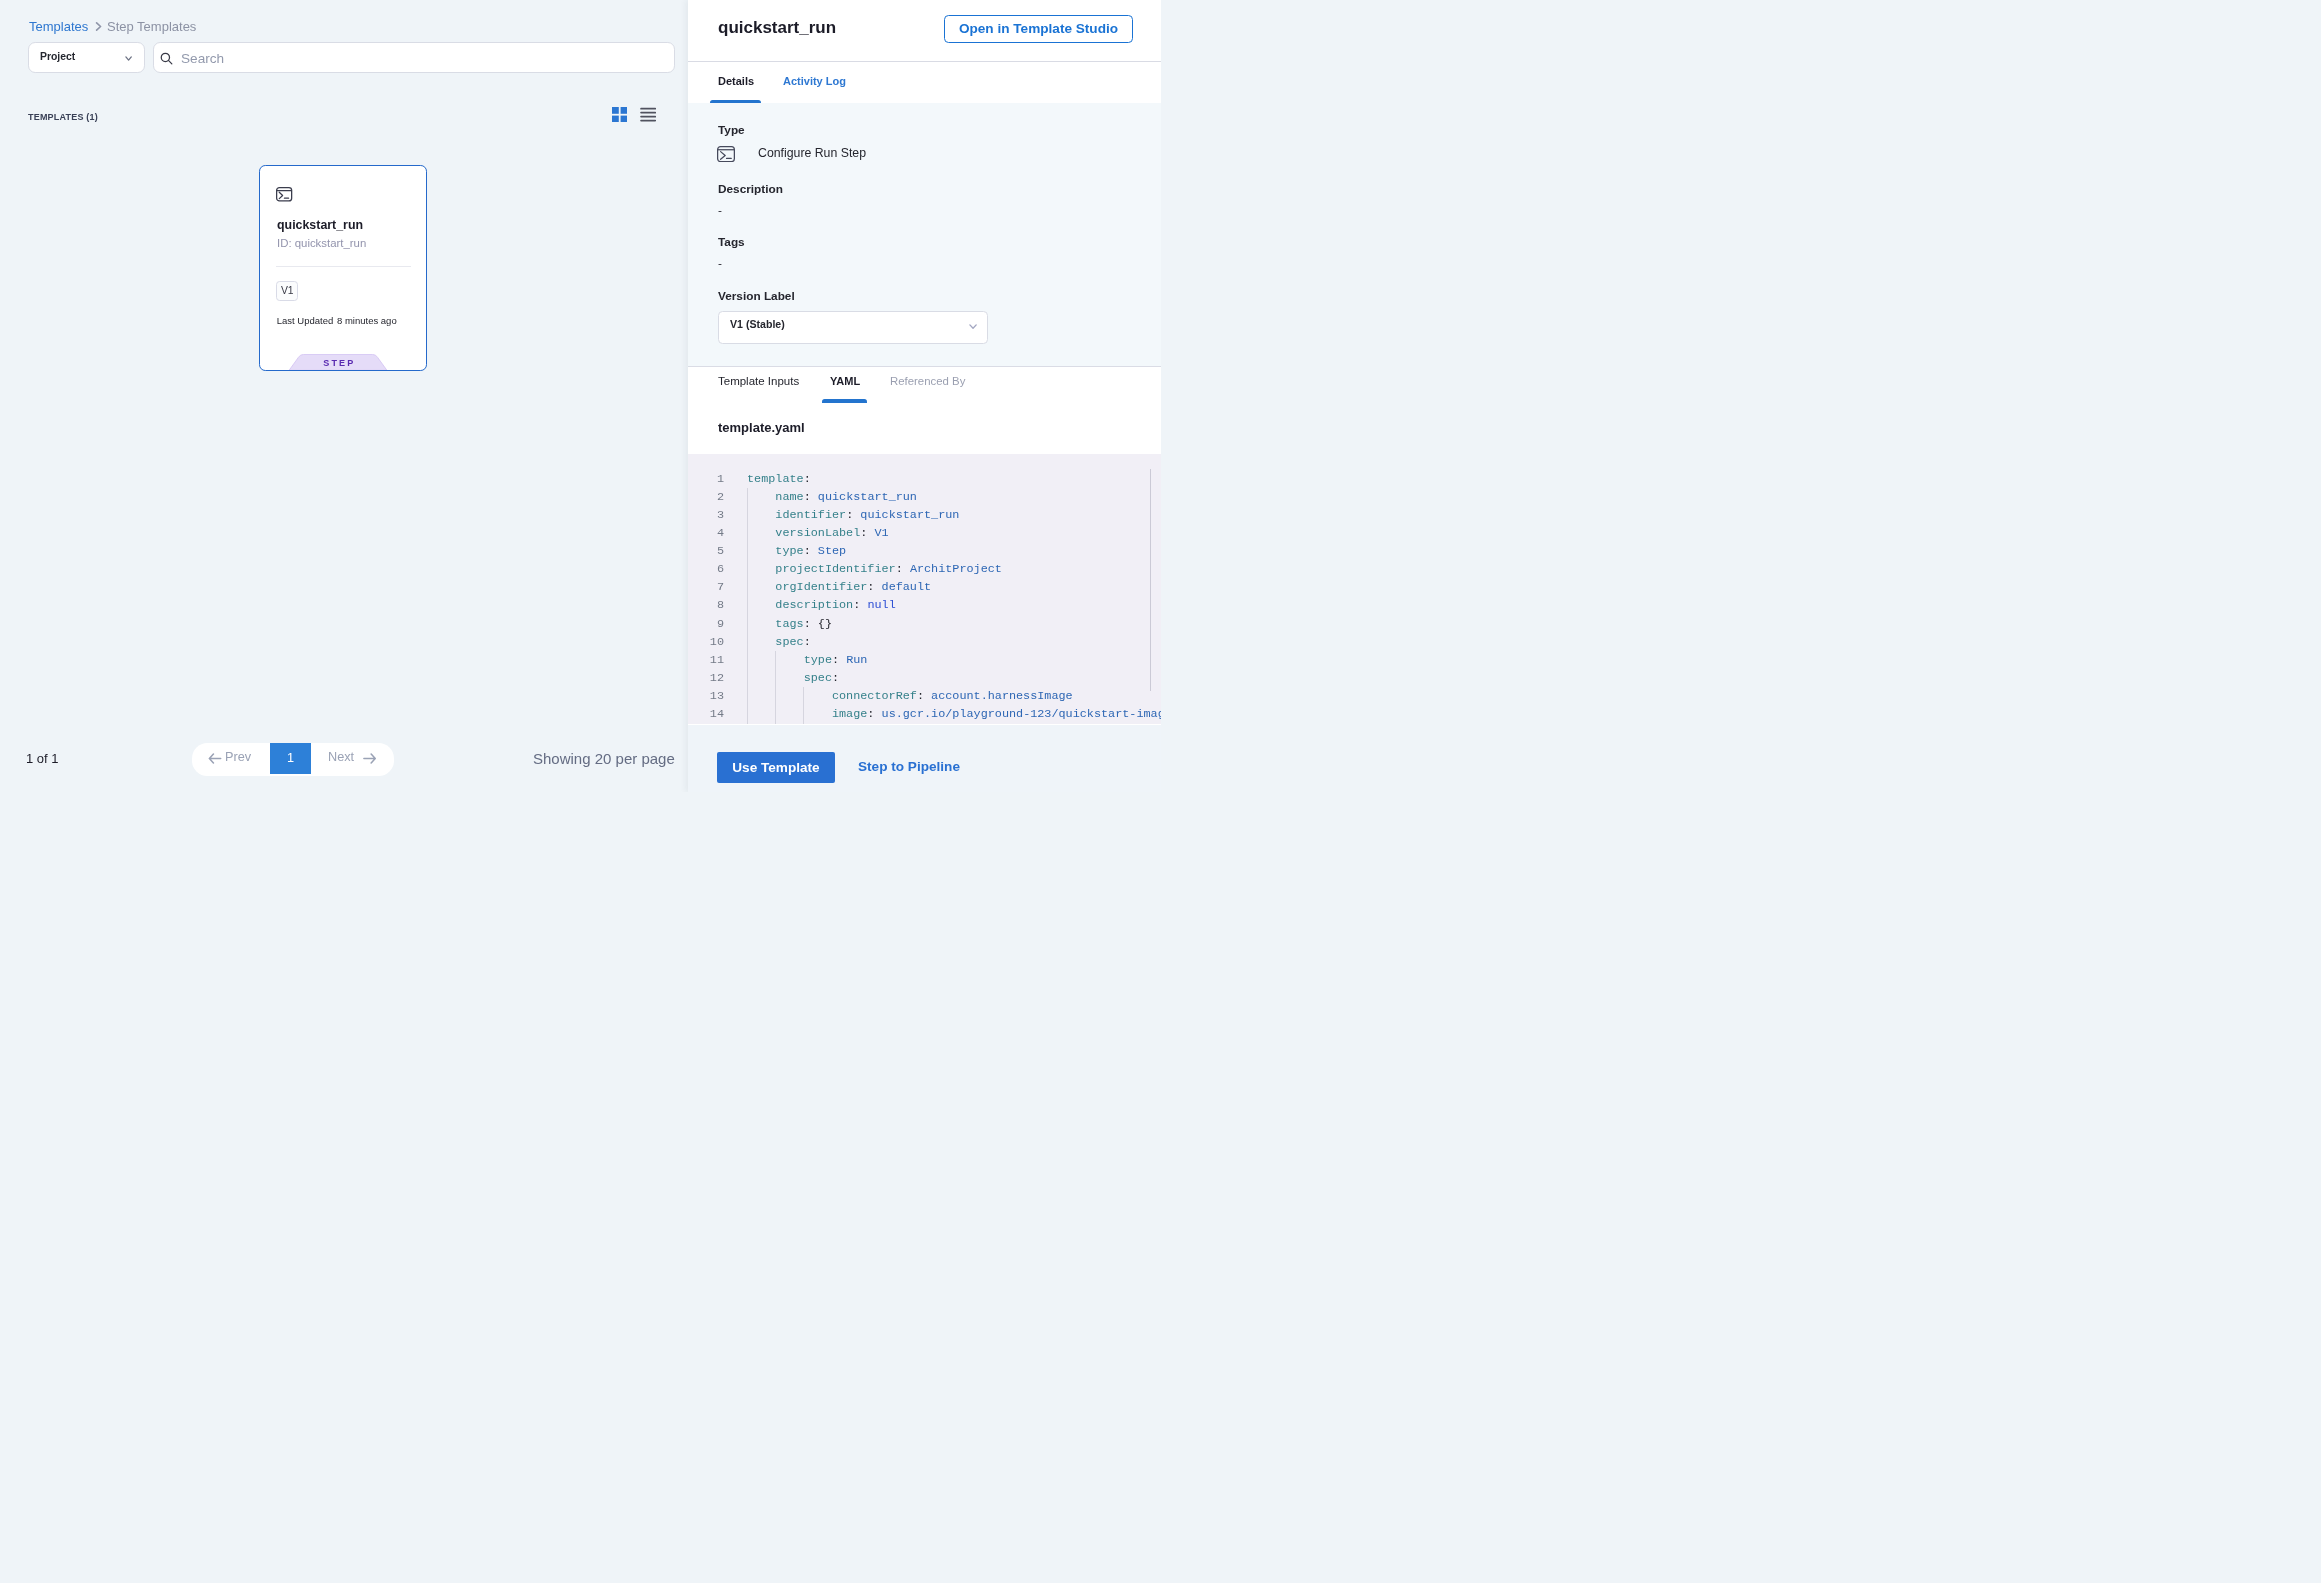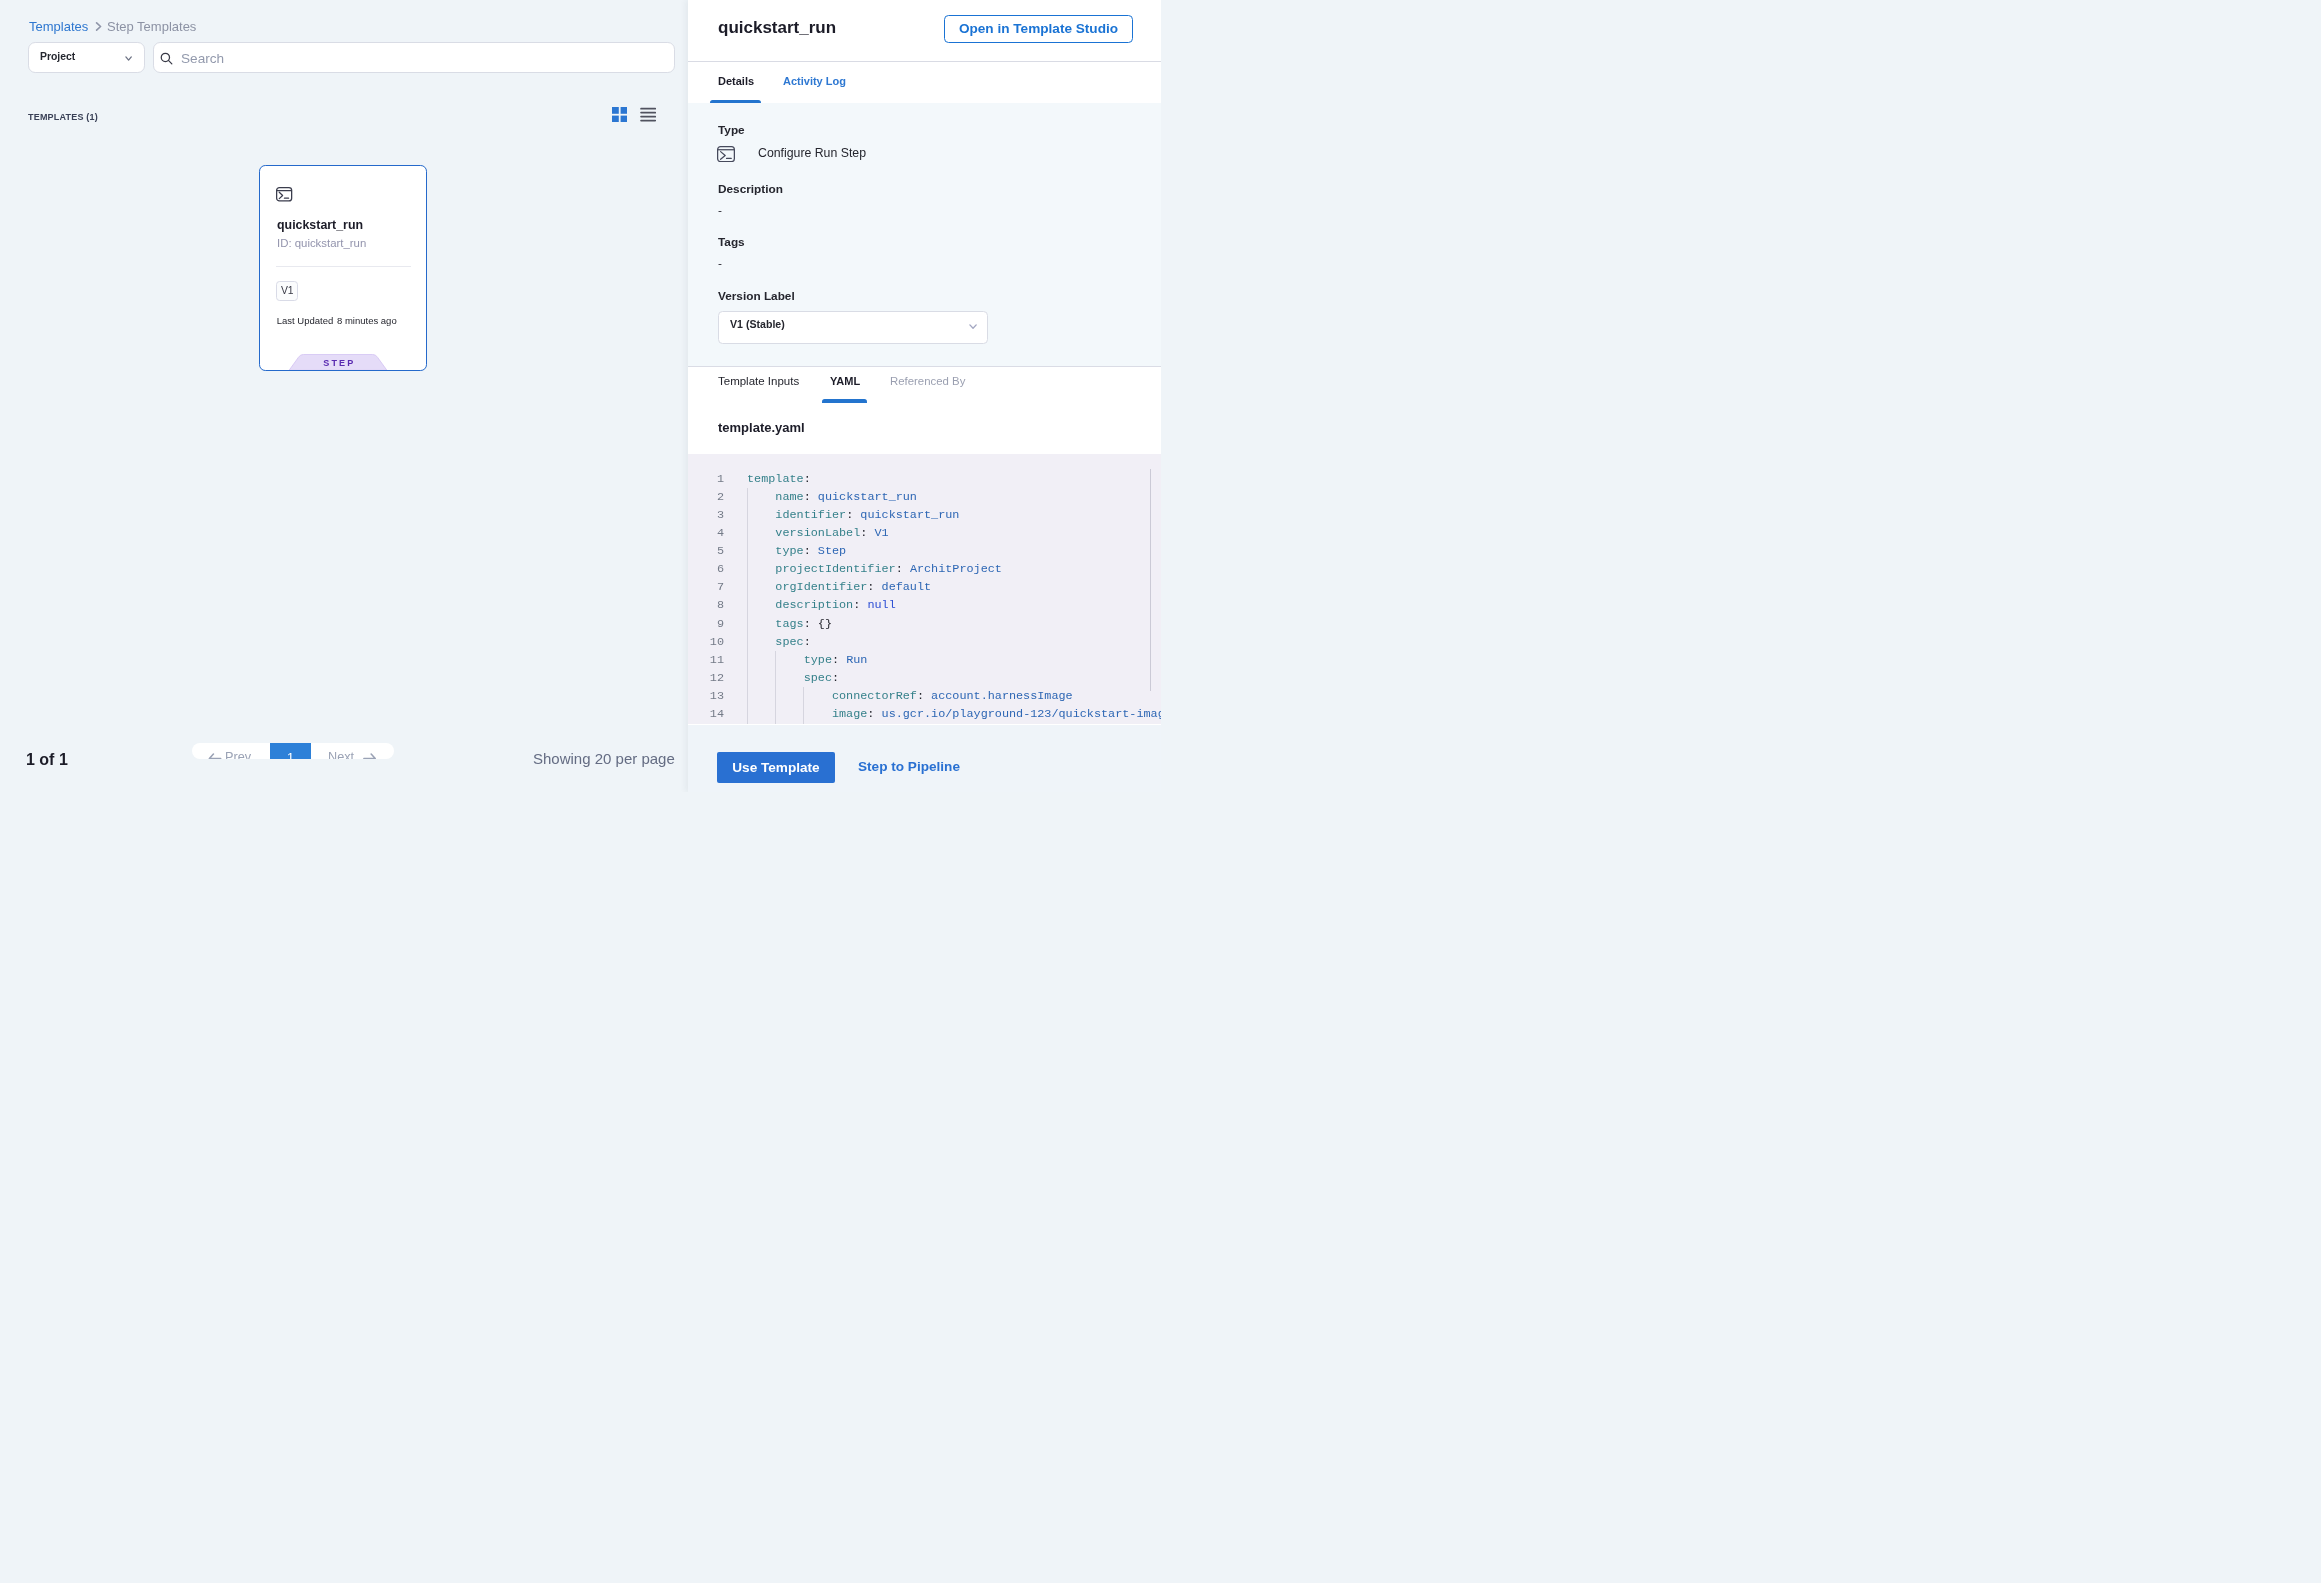--- a/index.html
+++ b/index.html
@@ -63,22 +63,22 @@
     <div class="abs" style="left:77px;top:149px;font-size:9.5px;color:#25262e;">8 minutes ago</div>
 
     <div class="abs" style="left:29px;bottom:0;width:98px;height:16.3px;">
       <svg width="98" height="16.3" viewBox="0 0 108 18">
         <path d="M0 18 L10.2 3.8 Q12.2 0.5 15.8 0.5 L92.2 0.5 Q95.8 0.5 97.8 3.8 L108 18 Z" fill="#e5dcf8" stroke="#d5c5f3" stroke-width="1"></path>
         <text x="55.5" y="13.5" text-anchor="middle" font-family="Liberation Sans, sans-serif" font-size="10" font-weight="700" letter-spacing="2.4" fill="#592ab0">STEP</text>
       </svg>
     </div>
   </div>
 
-  <div class="abs" style="left:26px;top:751px;font-size:16px;font-weight:700;color:#1c1c28;">1 of 1</div>
-  <div class="abs" style="left:192px;top:743px;width:202px;height:16px;background:#fff;border-radius:15.4px;overflow:hidden;">
+  <div class="abs" style="left:26px;top:751px;font-size:13px;font-weight:400;color:#1c1c28;">1 of 1</div>
+  <div class="abs" style="left:192px;top:743px;width:202px;height:33px;background:#fff;border-radius:15.4px;overflow:hidden;">
     <svg class="abs" style="left:16.3px;top:10px;" width="13.6" height="11" viewBox="0 0 15 12">
         <path d="M6 1 L1.5 6 L6 11 M1.5 6 L14 6" fill="none" stroke="#9aa2b5" stroke-width="1.7" stroke-linecap="round" stroke-linejoin="round"></path>
       </svg>
     <div class="abs" style="left:33px;top:7.2px;font-size:12.7px;color:#9aa2b5;">Prev</div>
     <div class="abs" style="left:78px;top:0;width:41px;height:31px;background:#2d80d8;color:#fff;text-align:center;font-size:12.7px;line-height:31px;">1</div>
     <div class="abs" style="left:136px;top:7.2px;font-size:12.7px;color:#9aa2b5;">Next</div>
     <svg class="abs" style="left:171px;top:10px;" width="13.6" height="11" viewBox="0 0 15 12">
         <path d="M9 1 L13.5 6 L9 11 M13.5 6 L1 6" fill="none" stroke="#9aa2b5" stroke-width="1.7" stroke-linecap="round" stroke-linejoin="round"></path>
       </svg>
   </div>

